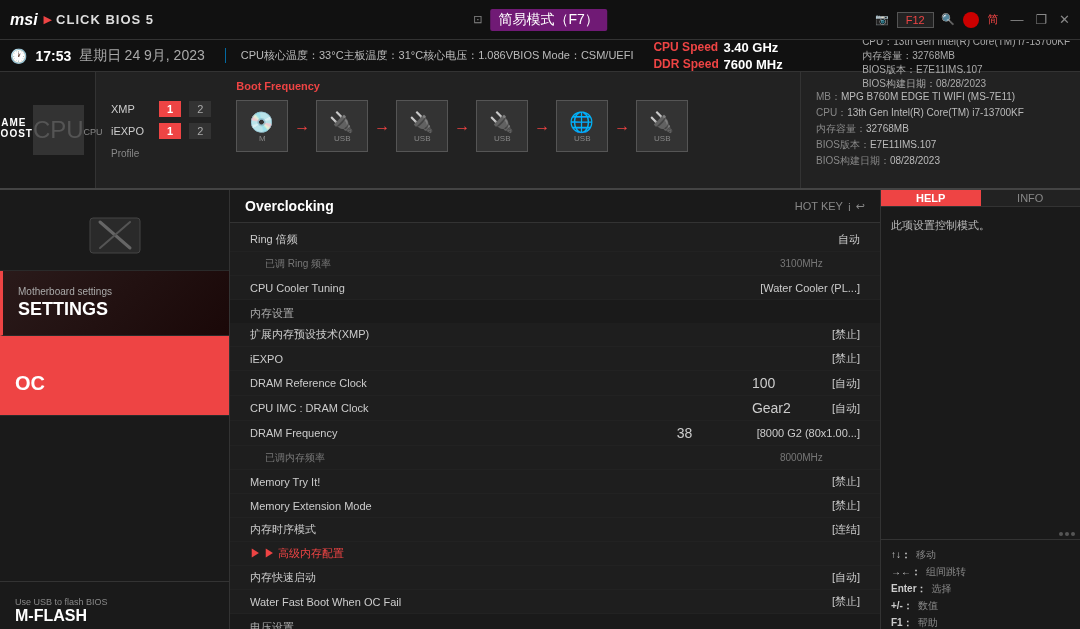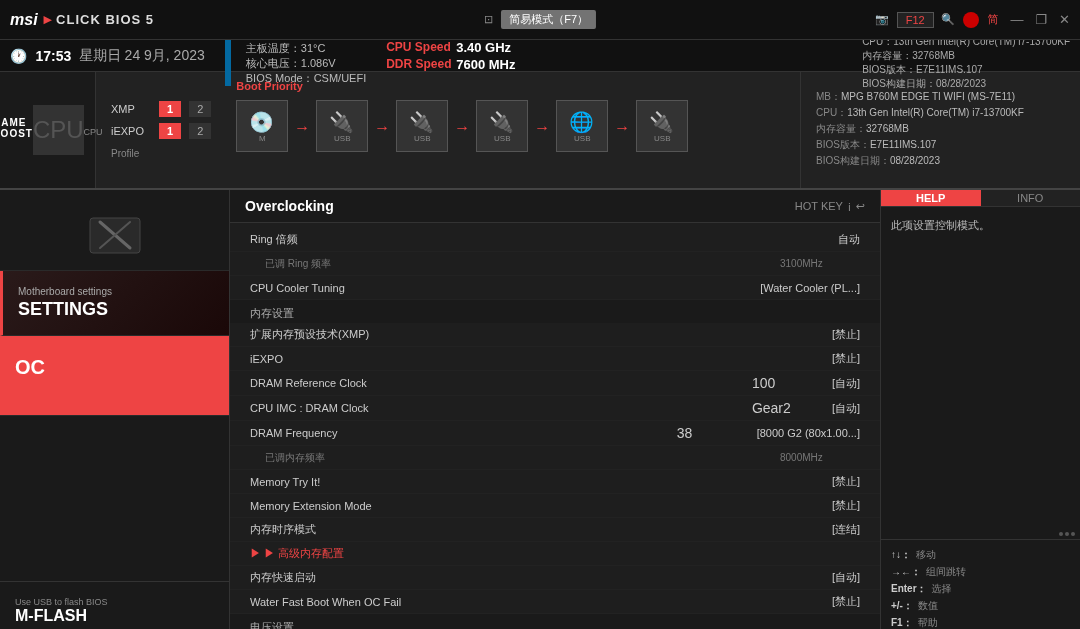--- a/index.html
+++ b/index.html
@@ -38,24 +38,24 @@
     }
     .top-bar-center {
       position: absolute;
       left: 50%;
       transform: translateX(-50%);
       display: flex;
       align-items: center;
       gap: 8px;
     }
     .simple-mode {
-      background: #737373;
+      background: #701a75;
       color: #fff;
       padding: 2px 8px;
-      font-size: 11px;
+      font-size: 14px;
       border-radius: 2px;
     }
     .top-bar-right {
       margin-left: auto;
       display: flex;
       align-items: center;
       gap: 8px;
     }
     .f12-btn {
       background: #222;
@@ -100,24 +100,23 @@
       color: #fff;
       font-size: 14px;
       font-weight: bold;
     }
     .date-display {
       color: #aaa;
       font-size: 14px;
     }
     .temp-section {
       display: flex;
-      flex-direction: column;
       font-size: 11px;
       color: #bbb;
-      border-left: 6px solid #0369a1;
+      border-left: 1px solid #0369a1;
       padding-left: 15px;
     }
     .speed-section {
       display: flex;
       flex-direction: column;
       gap: 2px;
     }
     .speed-item {
       display: flex;
       align-items: flex-start;
@@ -298,21 +297,21 @@
       font-size: 18px;
       font-weight: bold;
     }
     .oc-item {
       background: #e44;
       color: #fff;
       font-size: 20px;
       font-weight: bold;
       padding: 20px 15px;
       height: 80px;
-      align-items: flex-start;
+      align-items: flex-end;
     }
     .flash-item {
       flex-direction: column;
       align-items: flex-start;
       margin-top: auto;
       background: #1a1a1a;
       border-top: 1px solid #333;
     }
     .flash-subtitle {
       color: #888;
@@ -554,21 +553,21 @@
     </div>
     <div class="profile-row">
       <span style="color:#ccc;font-size:11px;min-width:40px;">iEXPO</span>
       <span class="profile-tab-active">1</span>
       <span class="profile-tab">2</span>
     </div>
     <span style="color:#888;font-size:10px;margin-top:3px;">Profile</span>
   </div>
 
   <div class="boot-priority-area">
-    <div class="boot-priority-label">Boot Priority</div>
+    <div class="boot-priority-label">Boot Frequency</div>
     <div class="boot-devices">
 
       <div class="boot-device">
         <span class="boot-device-icon">💿</span>
         <span style="font-size:8px;color:#888;">M</span>
       </div>
       <span class="boot-arrow">→</span>
       <div class="boot-device">
         <span class="boot-device-icon">🔌</span>
         <span style="font-size:8px;color:#888;">USB</span>

